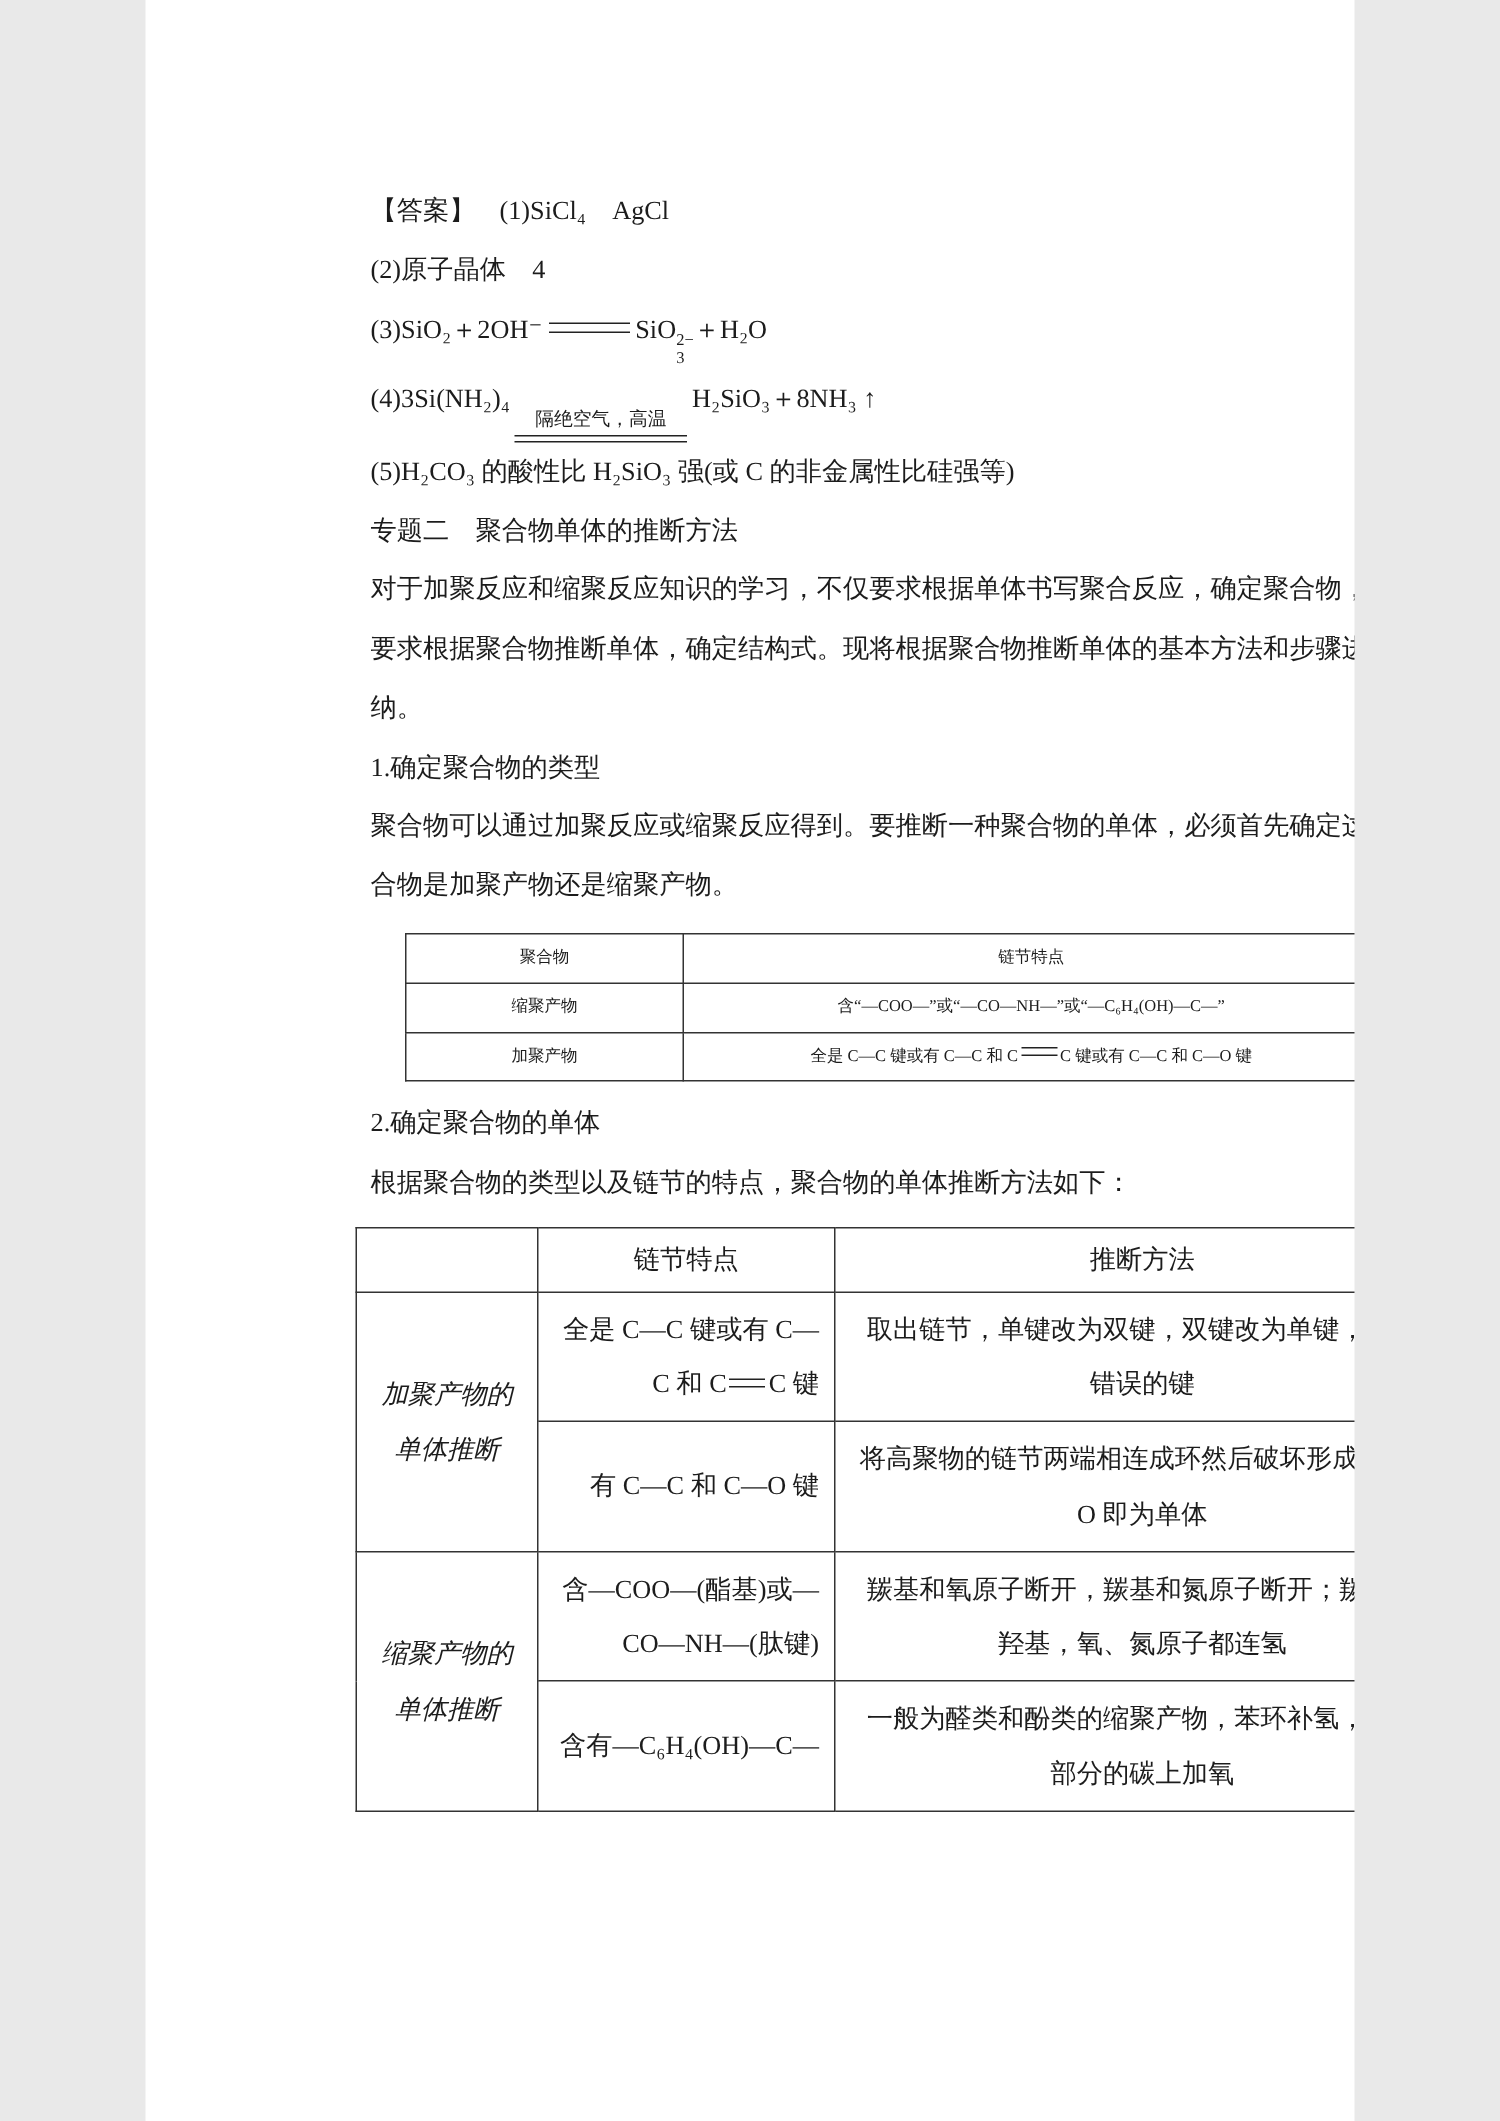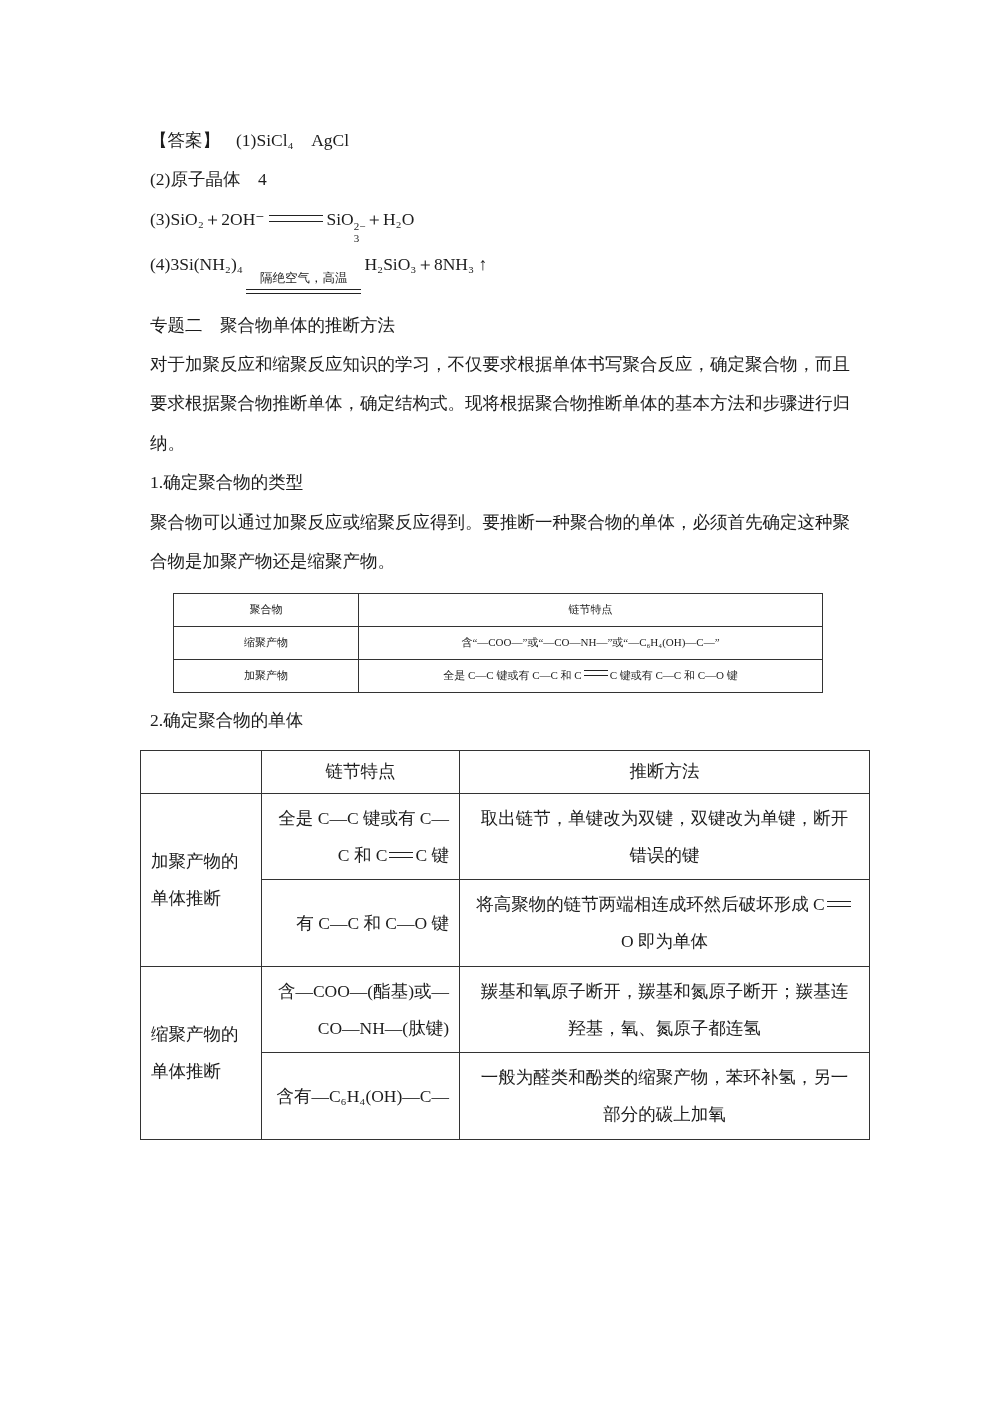--- a/index.html
+++ b/index.html
@@ -1,17 +1,17 @@
 <!DOCTYPE html>
 <html><head>
 <meta charset="utf-8">
 <style>
   html,body { margin:0; padding:0; background:#e9e9e9; }
   .page {
-    width:1000px; height:1414px; margin:0 auto; position:relative;
+    width:806px; height:1414px; margin:0 auto; position:relative;
     background:#ffffff; color:#1c1c1c;
     font-family:"Liberation Serif","DejaVu Serif",serif;
     overflow:hidden;
   }
   .content { position:absolute; left:150px; top:121px; width:716px; font-size:17.5px; }
   p.ln { margin:0; line-height:2.25; }
   .ans-label { margin-right:16px; }
 
   
   .eqsign {
@@ -26,21 +26,21 @@
     vertical-align:3px; margin:0 2px;
   }
   
   .stack {
     display:inline-flex; flex-direction:column; align-items:flex-start;
     font-size:11px; line-height:1.15; vertical-align:-5px;
   }
   
   .rxn {
     display:inline-block; text-align:center; vertical-align:-12px;
-    border-bottom:1.5px solid #222; padding-bottom:3px; margin:12px 3px;
+    border-bottom:1.5px solid #222; padding-bottom:3px; margin:0 3px;
   }
   .rxn .cond {
     display:block; font-size:12.5px; line-height:1.25;
     padding:0 14px 2px; border-bottom:1.5px solid #222;
   }
 
   table { border-collapse:collapse; table-layout:fixed; }
   th { font-weight:normal; }
 
   .t1 { width:650px; margin:12px 0 8px 23px; }
@@ -48,21 +48,21 @@
     border:1.5px solid #333; text-align:center;
     font-size:11px; padding:8px 6px; line-height:1.45;
   }
   .t1 .c1 { width:172px; }
 
   .t2 { width:730px; margin:10px 0 0 -10px; }
   .t2 th, .t2 td { border:1.5px solid #333; font-size:17.5px; }
   .t2 th { text-align:center; padding:8px 6px; line-height:1.45; }
   .t2 td { padding:6px 10px; line-height:2.1; vertical-align:middle; }
   .t2 .c1 { width:108px; }
-  .t2 td.c1 { padding:6px 10px; }
+  .t2 td.c1 { text-align:center; padding:6px 10px;font-style:italic; }
   .t2 .c2 { width:185px; }
   .t2 td.c2 { text-align:right; }
   .t2 td.c3 { text-align:center; padding:6px 14px; }
 </style>
 </head>
 <body>
 
 <div class="page">
   <div class="content">
 
@@ -70,20 +70,21 @@
 
     <p class="ln">(2)原子晶体　4</p>
 
     <p class="ln eq"><span>(3)SiO₂＋2OH⁻</span><span class="eqsign"></span><span>SiO</span><span class="stack">
           <span>2−</span>
           <span>3</span>
         </span><span>＋H₂O</span></p>
 
     <p class="ln eq"><span>(4)3Si(NH₂)₄</span><span class="rxn"><span class="cond">隔绝空气，高温</span></span><span>H₂SiO₃＋8NH₃ ↑</span></p>
 
+    <p class="ln">(5)H₂CO₃ 的酸性比 H₂SiO₃ 强(或 C 的非金属性比硅强等)</p>
 
     <p class="ln">专题二　聚合物单体的推断方法</p>
 
     <p class="ln">对于加聚反应和缩聚反应知识的学习，不仅要求根据单体书写聚合反应，确定聚合物，而且要求根据聚合物推断单体，确定结构式。现将根据聚合物推断单体的基本方法和步骤进行归纳。</p>
 
     <p class="ln">1.确定聚合物的类型</p>
 
     <p class="ln">聚合物可以通过加聚反应或缩聚反应得到。要推断一种聚合物的单体，必须首先确定这种聚合物是加聚产物还是缩聚产物。</p>
 
     <table class="t1">
@@ -98,20 +99,21 @@
       </tr>
       <tr>
         <td class="c1">加聚产物</td>
         <td><span>全是 C—C 键或有 C—C 和 C</span><span class="dbond"></span><span>C 键或有 C—C 和 C—O 键</span></td>
       </tr>
     </tbody>
       </table>
 
     <p class="ln">2.确定聚合物的单体</p>
 
+    <p class="ln">根据聚合物的类型以及链节的特点，聚合物的单体推断方法如下：</p>
 
     <table class="t2">
       <tbody>
           <tr>
         <th class="c1"></th>
         <th class="c2">链节特点</th>
         <th>推断方法</th>
       </tr>
       <tr>
         <td class="c1" rowspan="2">加聚产物的单体推断</td>

